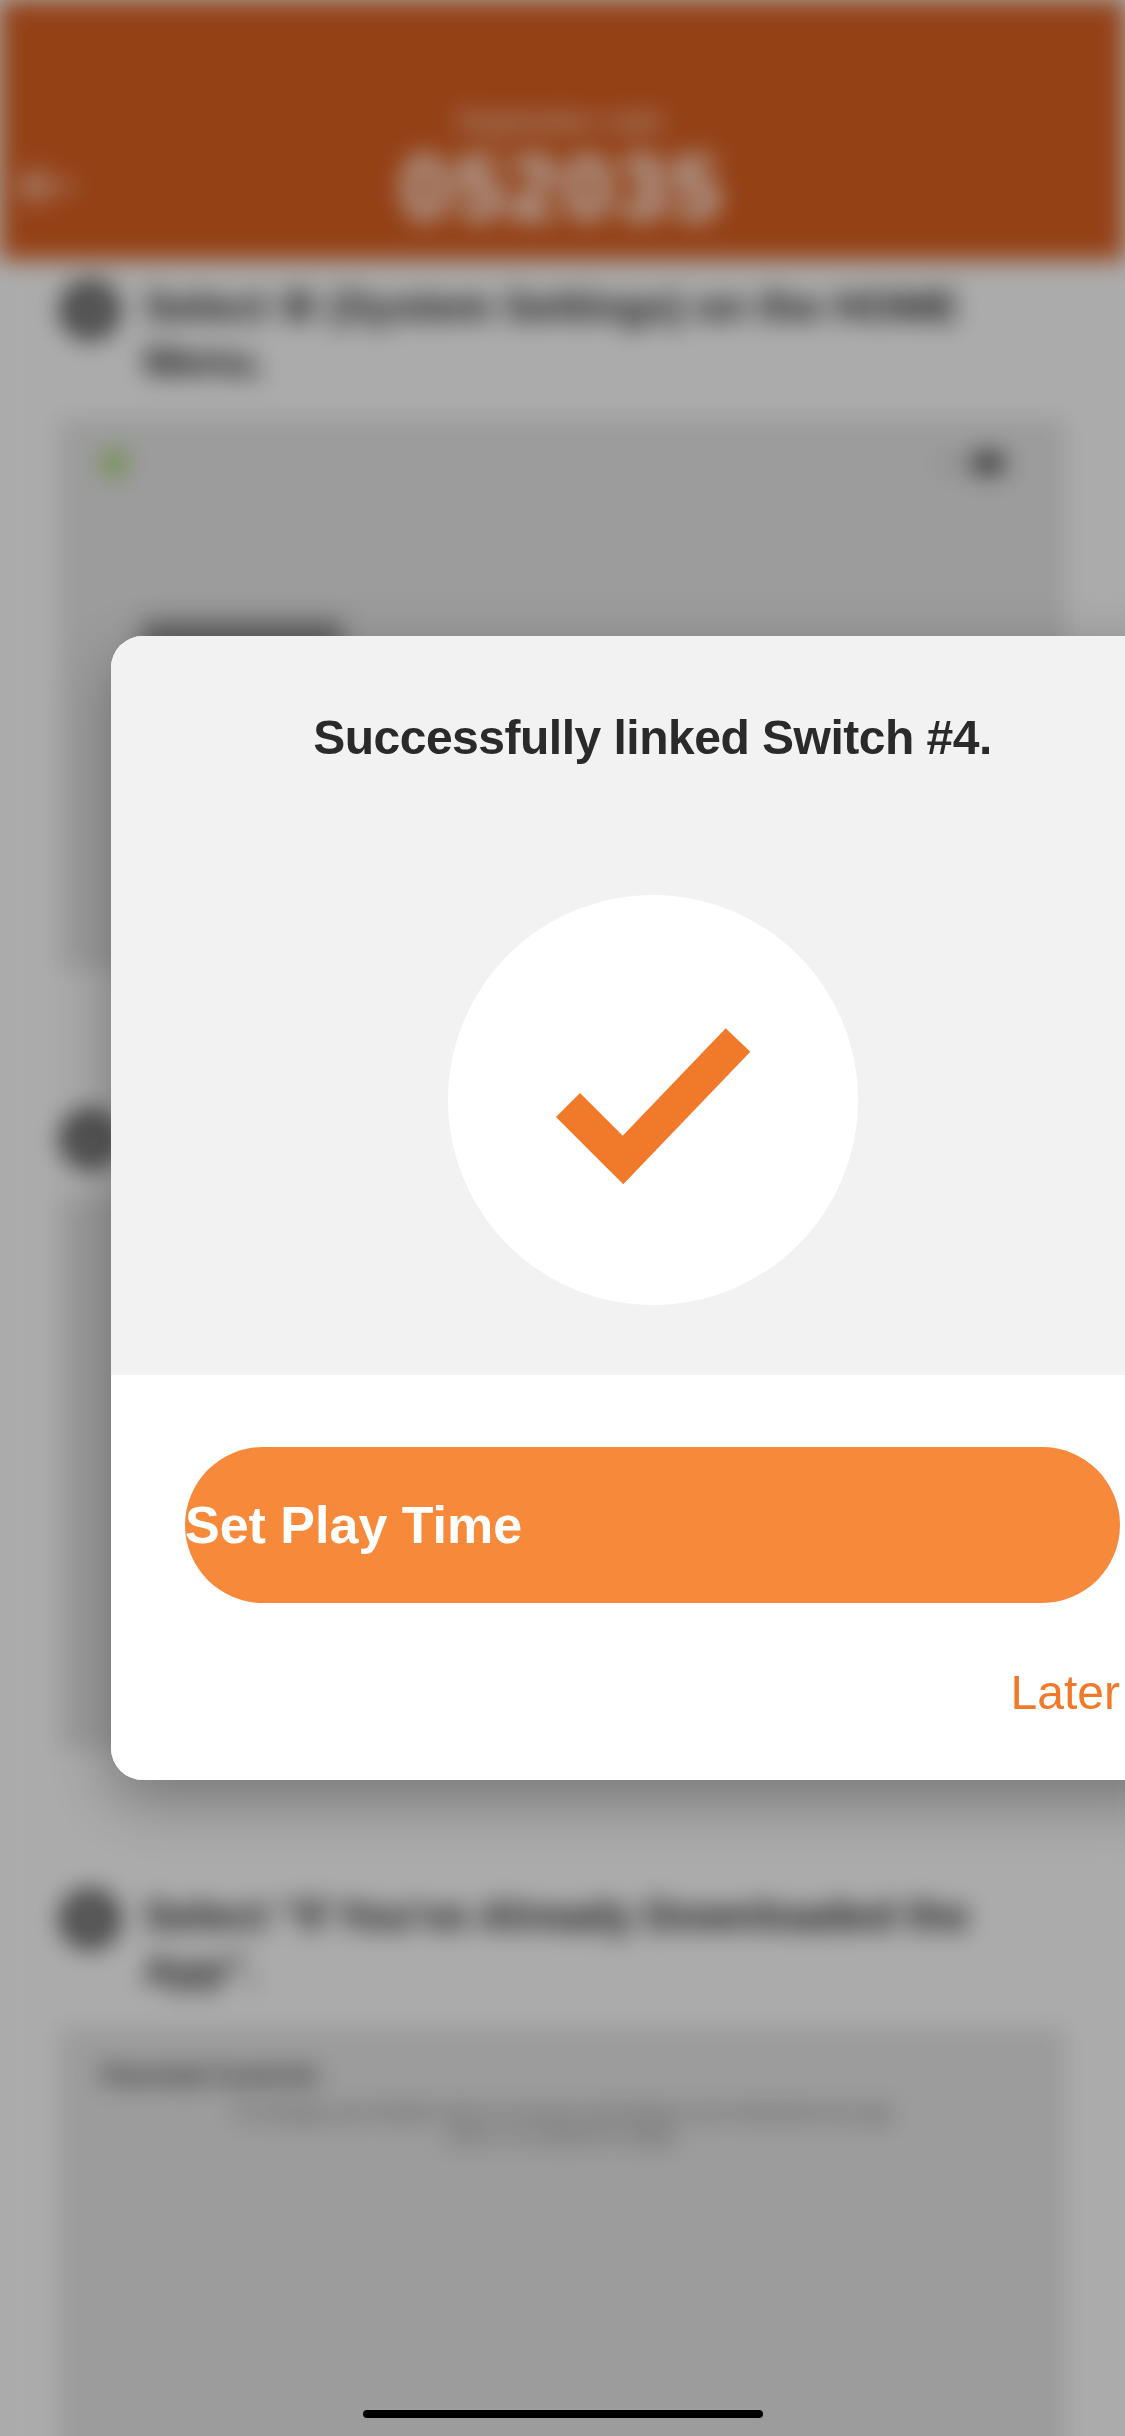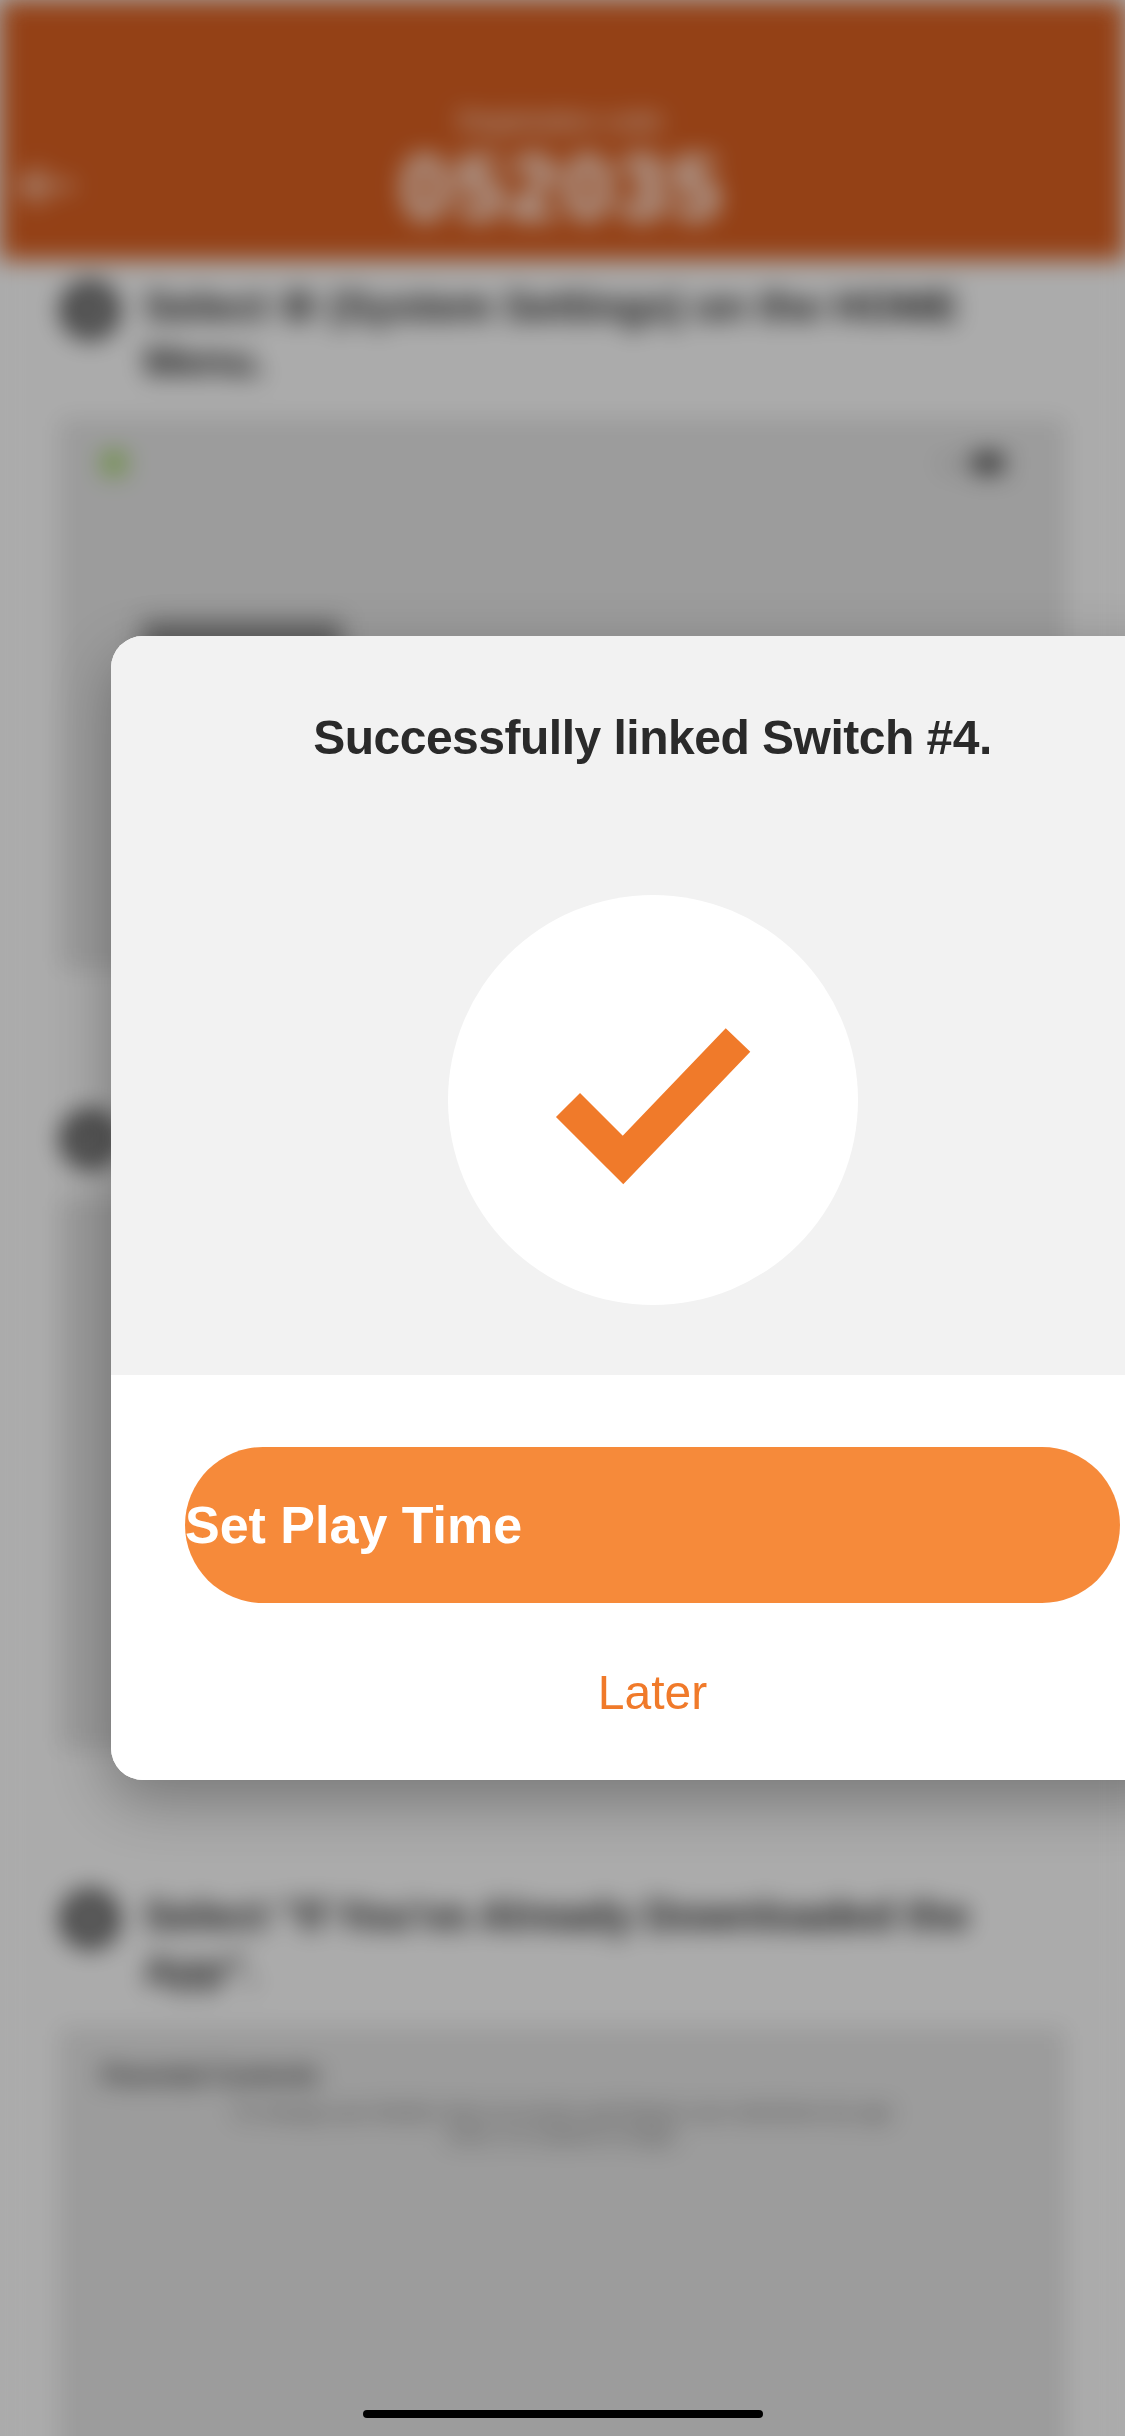--- a/index.html
+++ b/index.html
@@ -186,21 +186,21 @@
       border-radius: 78px;
       color: #fff;
       font-size: 52px;
       font-weight: 700;
       cursor: pointer;
       display: flex;
       align-items: center;
     }
     .secondary-link {
       width: 100%;
-      text-align: center;
+      text-align: right;
       color: #f07a2a;
       font-size: 48px;
       font-weight: 500;
       margin-top: 62px;
       cursor: pointer;
       background: none;
       border: none;
     }
     .home-indicator {
       position: absolute;

